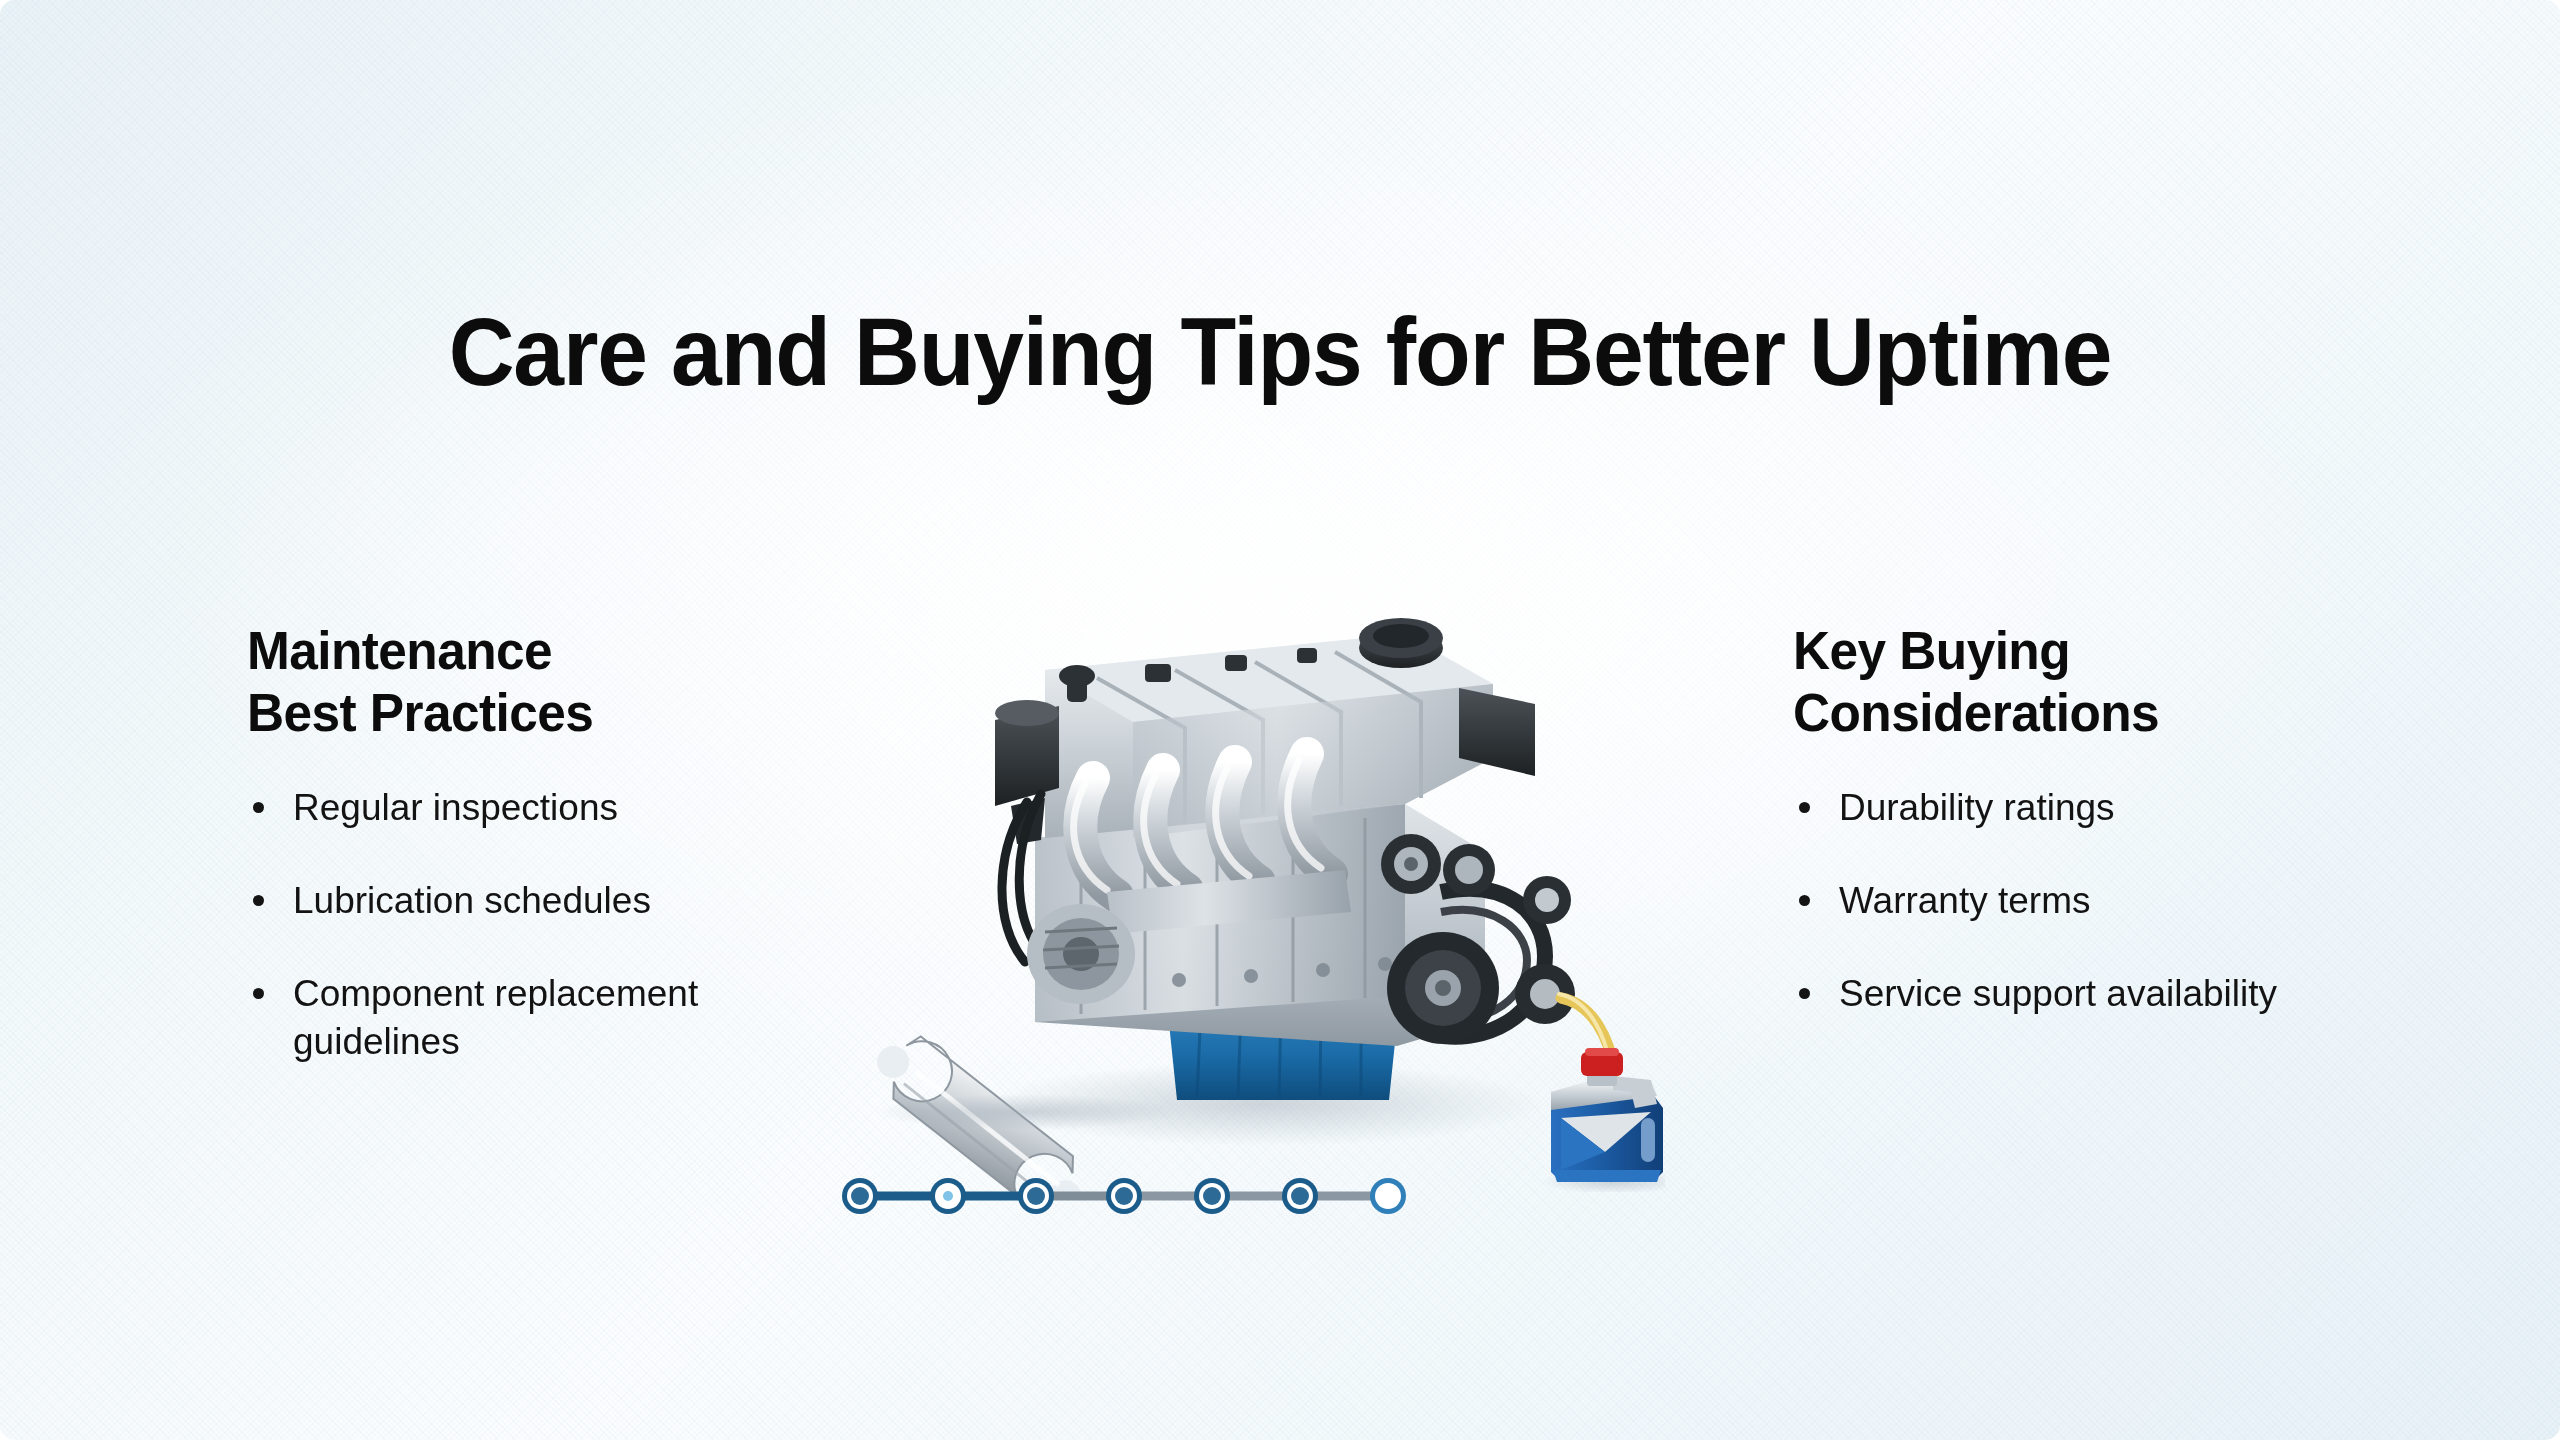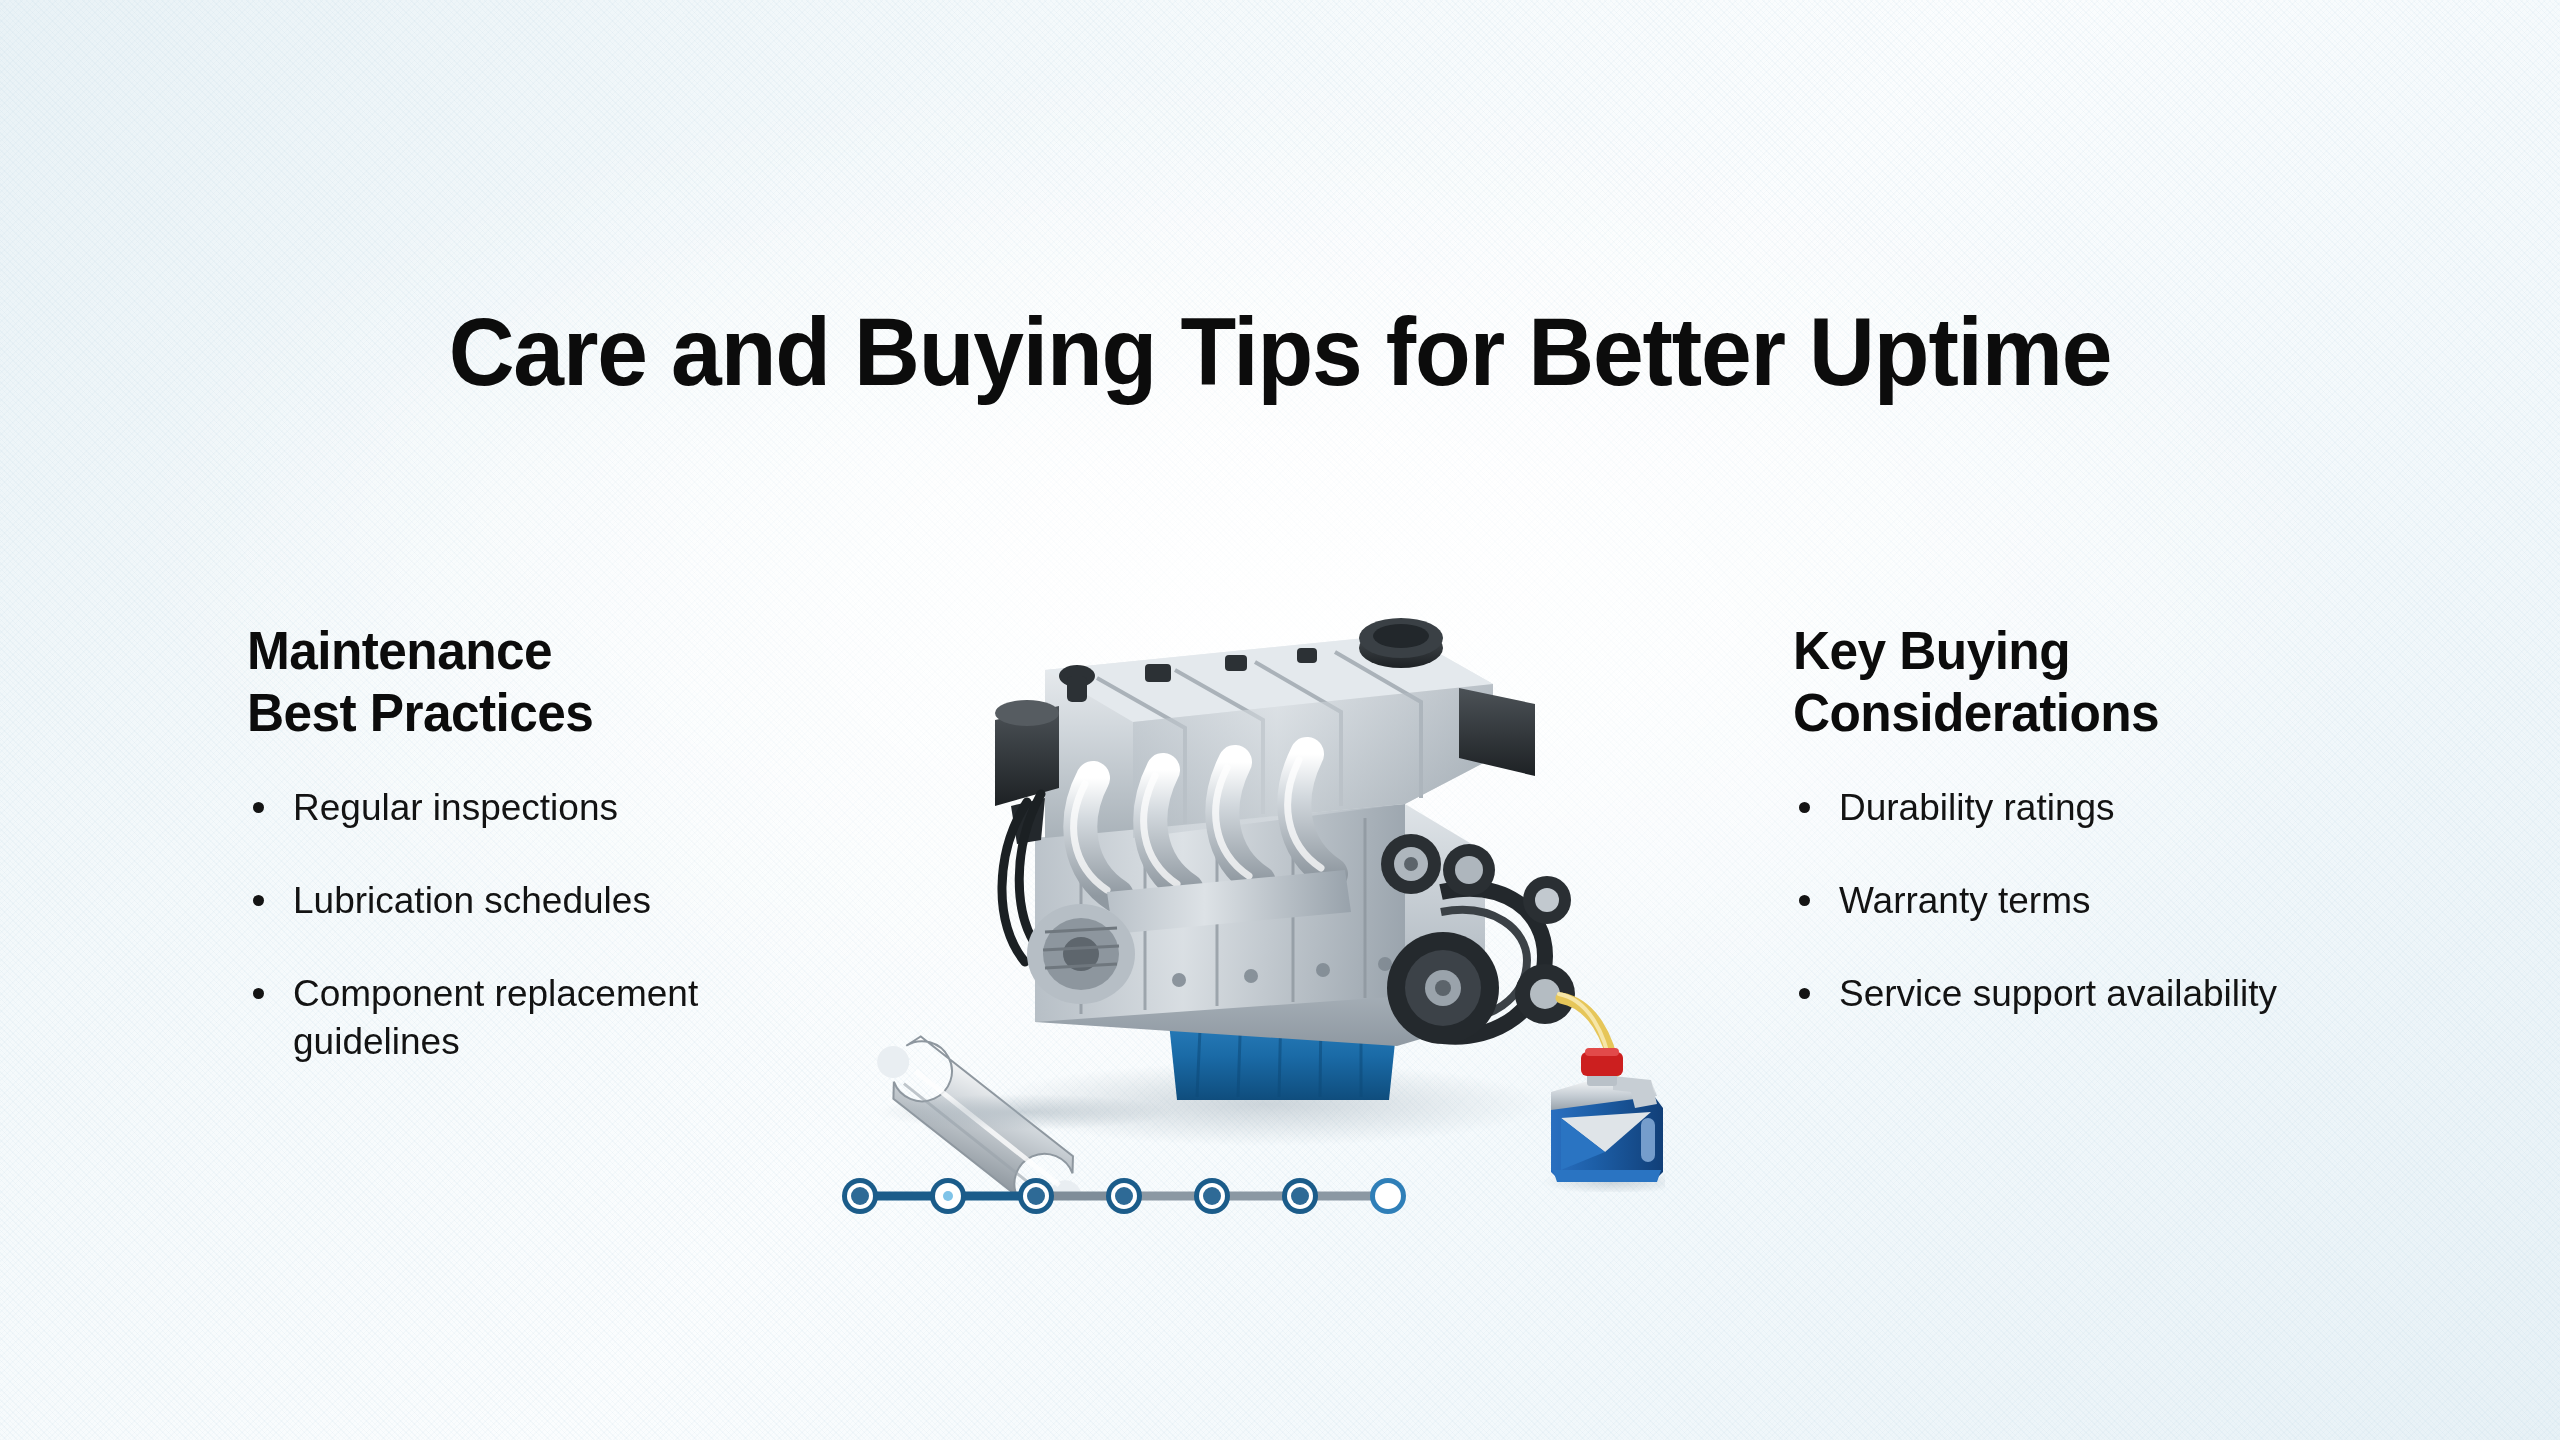--- a/index.html
+++ b/index.html
@@ -13,20 +13,21 @@
   }
 
   .slide {
     position: relative;
     width: 2560px;
     height: 1440px;
     overflow: hidden;
     background:
       radial-gradient(ellipse 70% 55% at 48% 38%, #ffffff 0%, rgba(255,255,255,0) 62%),
       linear-gradient(135deg, #e9f2f6 0%, #f4f9fb 26%, #fbfdfe 50%, #f2f8fb 74%, #e7f1f6 100%);
+    border-radius: 15px;
   }
   
   .slide::before {
     content: "";
     position: absolute;
     inset: 0;
     background-image:
       repeating-linear-gradient(45deg, rgba(160,195,215,0.085) 0px, rgba(160,195,215,0.085) 1px, rgba(255,255,255,0) 1px, rgba(255,255,255,0) 4px),
       repeating-linear-gradient(-45deg, rgba(160,195,215,0.065) 0px, rgba(160,195,215,0.065) 1px, rgba(255,255,255,0) 1px, rgba(255,255,255,0) 4px);
     pointer-events: none;

